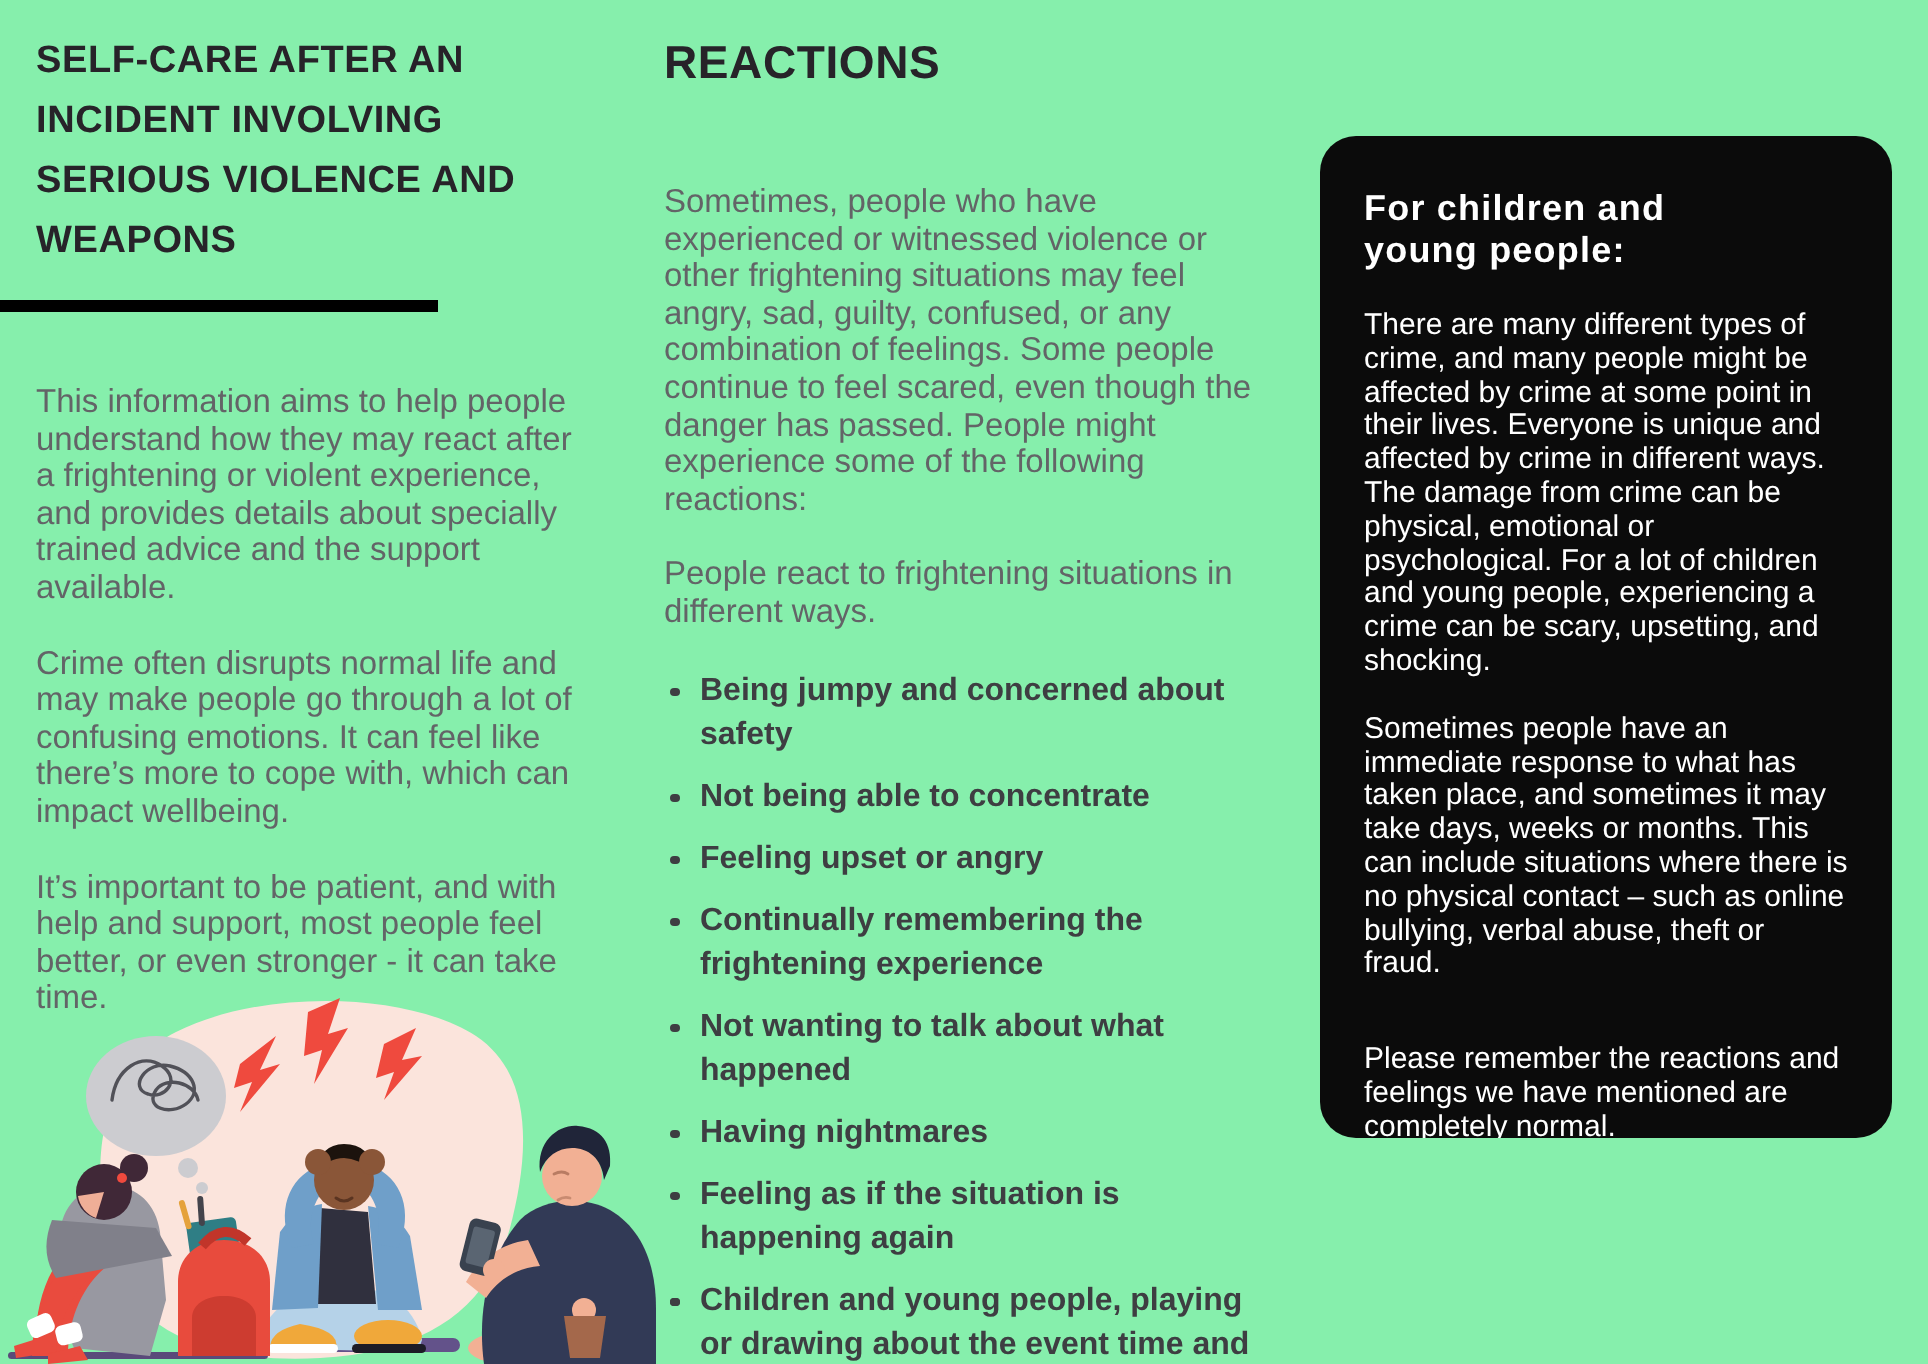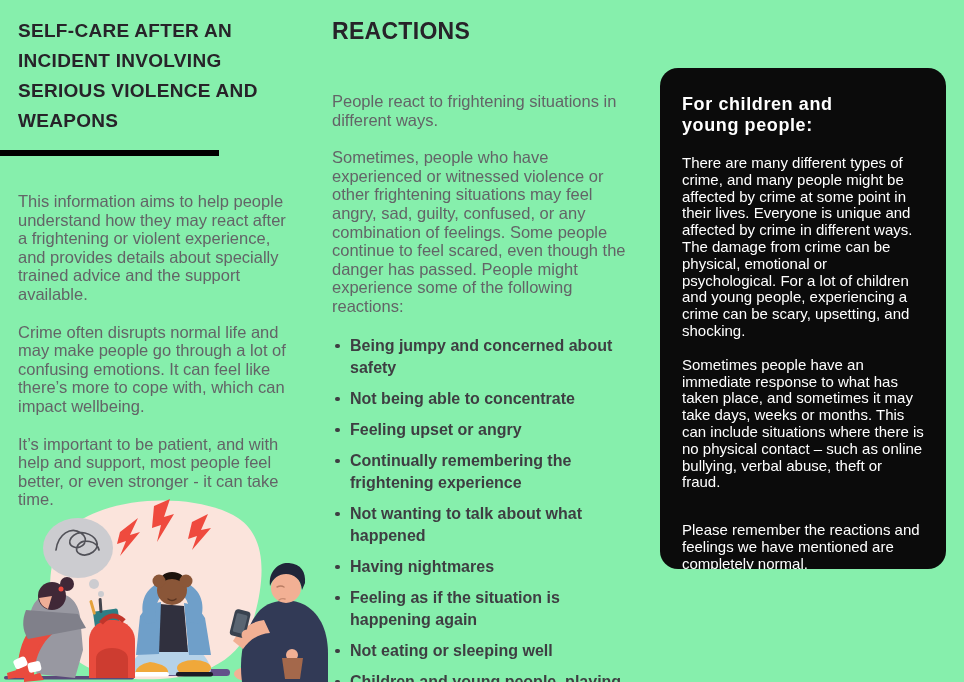--- a/index.html
+++ b/index.html
@@ -146,22 +146,22 @@
       <path d="M275,95 q4,-2 7,0" stroke="#b97c63" stroke-width="1.4" fill="none" stroke-linecap="round"></path>
       <path d="M277,108 q3,-2 6,-1" stroke="#c98b71" stroke-width="1.4" fill="none" stroke-linecap="round"></path>
       <circle cx="290" cy="163" r="6" fill="#f2b094"></circle>
       <path d="M280,166 l21,0 -3,21 -15,0 z" fill="#a4684b"></path>
     </g>
   </svg>
 
   <div class="col-mid">
     <h2 class="section-heading">REACTIONS</h2>
     <div class="mid-body">
+      <p>Sometimes, people who have experienced or witnessed violence or other frightening situations may feel angry, sad, guilty, confused, or any combination of feelings. Some people continue to feel scared, even though the danger has passed. People might experience some of the following reactions:</p>
       <p>People react to frightening situations in different ways.</p>
-      <p>Sometimes, people who have experienced or witnessed violence or other frightening situations may feel angry, sad, guilty, confused, or any combination of feelings. Some people continue to feel scared, even though the danger has passed. People might experience some of the following reactions:</p>
     </div>
     <ul class="reactions-list">
 
         <li>
           <span class="bullet-dot"></span>
           <span>Being jumpy and concerned about safety</span>
         </li>
 
         <li>
           <span class="bullet-dot"></span>
@@ -188,21 +188,20 @@
           <span>Having nightmares</span>
         </li>
 
         <li>
           <span class="bullet-dot"></span>
           <span>Feeling as if the situation is happening again</span>
         </li>
 
         <li>
           <span class="bullet-dot"></span>
-          <span>Not eating or sleeping well</span>
         </li>
 
         <li>
           <span class="bullet-dot"></span>
           <span>Children and young people, playing or drawing about the event time and time again</span>
         </li>
       </ul>
   </div>
 
   <aside class="children-box">

